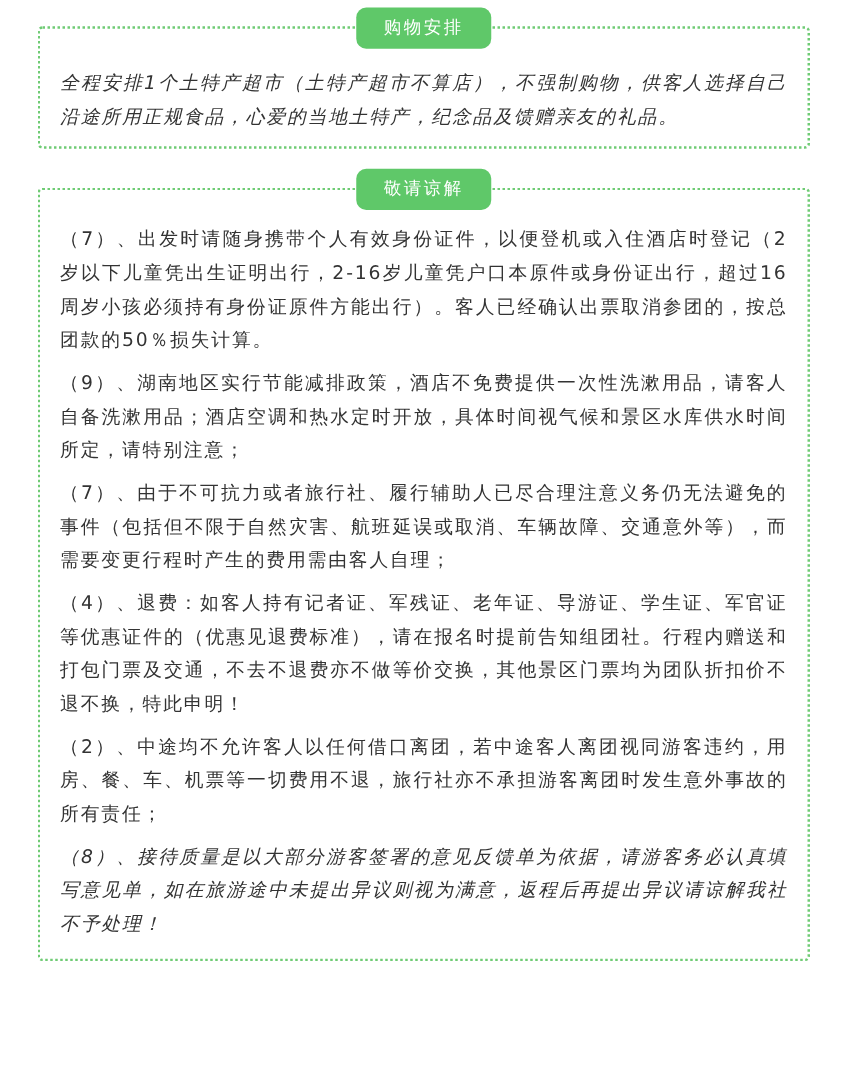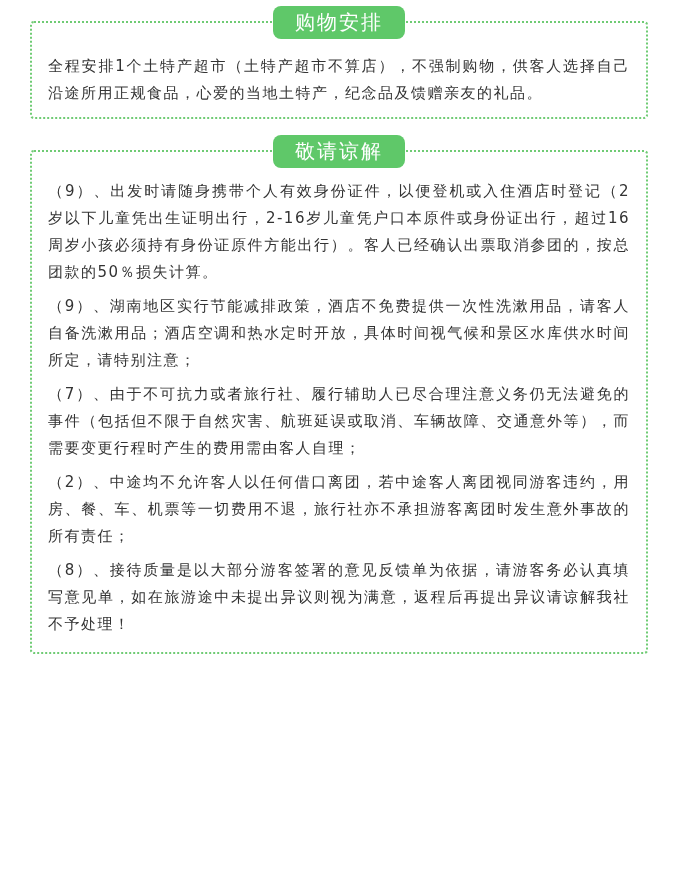--- a/index.html
+++ b/index.html
@@ -33,53 +33,55 @@
     margin-top: 31px;
     padding-top: 26px;
   }
   .badge {
     position: absolute;
     top: -17px;
     left: 50%;
     transform: translateX(-50%);
     background: #5fc869;
     color: #ffffff;
-    font-size: 20px;
+    font-size: 14px;
     line-height: 33px;
     height: 33px;
     padding: 0 22px;
     border-radius: 8px;
     letter-spacing: 2px;
     white-space: nowrap;
   }
   .para {
     margin: 0 0 7px 0;
     color: #333333;
     font-size: 15px;
     line-height: 27px;
     letter-spacing: 1.5px;
     text-align: justify;
     text-justify: inter-ideograph;
   }
   .para:last-child {
     margin-bottom: 4px;
+    font-style: italic;
   }
 </style>
 </head>
 <body>
 
 <div class="page">
 
   <section class="notice-box box-shopping">
     <div class="badge">购物安排</div>
     <p class="para">全程安排1个土特产超市（土特产超市不算店），不强制购物，供客人选择自己沿途所用正规食品，心爱的当地土特产，纪念品及馈赠亲友的礼品。</p>
   </section>
 
   <section class="notice-box box-tips">
     <div class="badge">敬请谅解</div>
-    <p class="para">（9）、出发时请随身携带个人有效身份证件，以便登机或入住酒店时登记（2岁以下儿童凭出生证明出行，2-16岁儿童凭户口本原件或身份证出行，超过16周岁小孩必须持有身份证原件方能出行）。客人已经确认出票取消参团的，按总团款的50％损失计算。</p>
+    <p class="para">（7）、出发时请随身携带个人有效身份证件，以便登机或入住酒店时登记（2岁以下儿童凭出生证明出行，2-16岁儿童凭户口本原件或身份证出行，超过16周岁小孩必须持有身份证原件方能出行）。客人已经确认出票取消参团的，按总团款的50％损失计算。</p>
     <p class="para">（9）、湖南地区实行节能减排政策，酒店不免费提供一次性洗漱用品，请客人自备洗漱用品；酒店空调和热水定时开放，具体时间视气候和景区水库供水时间所定，请特别注意；</p>
     <p class="para">（7）、由于不可抗力或者旅行社、履行辅助人已尽合理注意义务仍无法避免的事件（包括但不限于自然灾害、航班延误或取消、车辆故障、交通意外等），而需要变更行程时产生的费用需由客人自理；</p>
+    <p class="para">（4）、退费：如客人持有记者证、军残证、老年证、导游证、学生证、军官证等优惠证件的（优惠见退费标准），请在报名时提前告知组团社。行程内赠送和打包门票及交通，不去不退费亦不做等价交换，其他景区门票均为团队折扣价不退不换，特此申明！</p>
     <p class="para">（2）、中途均不允许客人以任何借口离团，若中途客人离团视同游客违约，用房、餐、车、机票等一切费用不退，旅行社亦不承担游客离团时发生意外事故的所有责任；</p>
     <p class="para">（8）、接待质量是以大部分游客签署的意见反馈单为依据，请游客务必认真填写意见单，如在旅游途中未提出异议则视为满意，返程后再提出异议请谅解我社不予处理！</p>
   </section>
 
 </div>
 
 </body></html>

